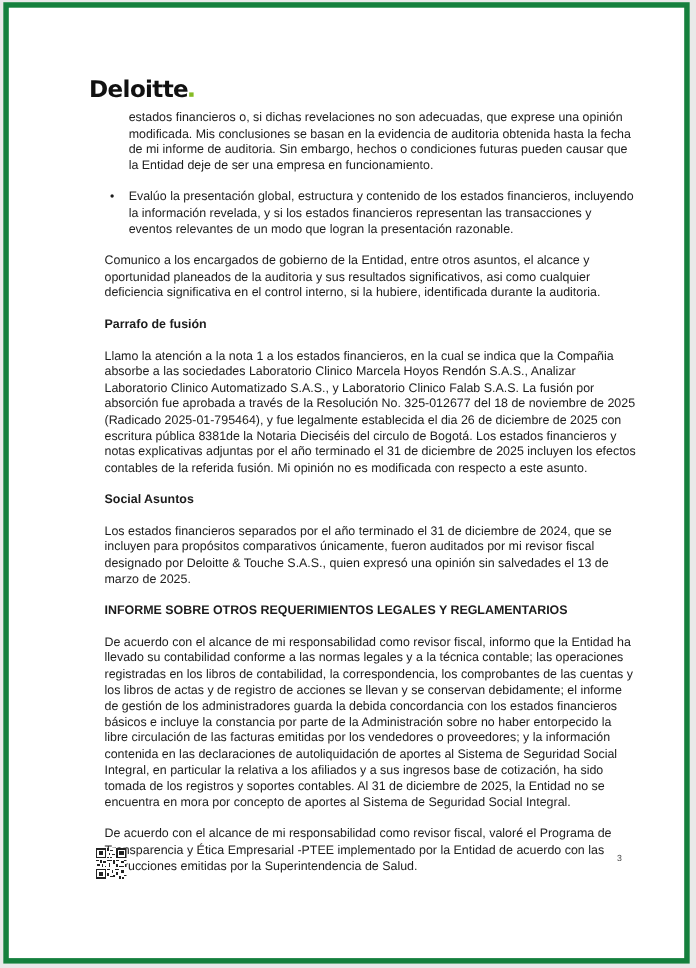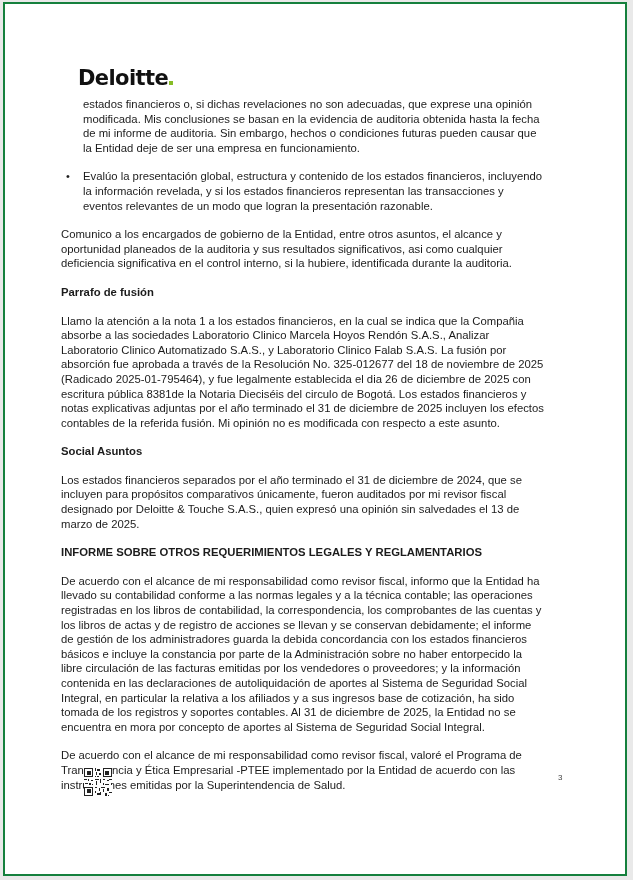--- a/index.html
+++ b/index.html
@@ -4,33 +4,33 @@
 <style>
   html, body { margin: 0; padding: 0; }
   body {
     width: 633px; height: 880px; background: #e9e9e9;
     position: relative; overflow: hidden;
     font-family: "Liberation Sans", "DejaVu Sans", sans-serif;
     color: #1c1c1c;
   }
   .page {
     position: absolute; left: 3px; top: 2px; width: 624px; height: 874px;
-    background: #ffffff; border: 2px solid #15803d; box-sizing: border-box;
+    background: #ffffff; border: 5px solid #15803d; box-sizing: border-box;
   }
   .logo {
     position: absolute; left: 73px; top: 62px;
     font-family: "DejaVu Sans", sans-serif; font-weight: bold;
     font-size: 21px; letter-spacing: -0.6px; color: #111;
   }
   .logo-dot {
     display: inline-block; width: 4px; height: 4px; background: #86bc25;
     margin-left: 1px; vertical-align: baseline;
   }
   .content {
-    position: absolute; left: 56px; top: 93px; width: 485px;
+    position: absolute; left: 87px; top: 93px; width: 485px;
     font-size: 11.3px; line-height: 14.6px;
   }
   p { margin: 0 0 14px 0; }
   .indent { padding-left: 22px; }
   .bullet-item { position: relative; padding-left: 22px; margin-bottom: 14px; }
   .bullet {
     position: absolute; left: 5px; top: 0; font-size: 11px;
   }
   h3 { margin: 0 0 14px 0; font-size: 11.3px; font-weight: bold; line-height: 14.6px; }
   .qr {

